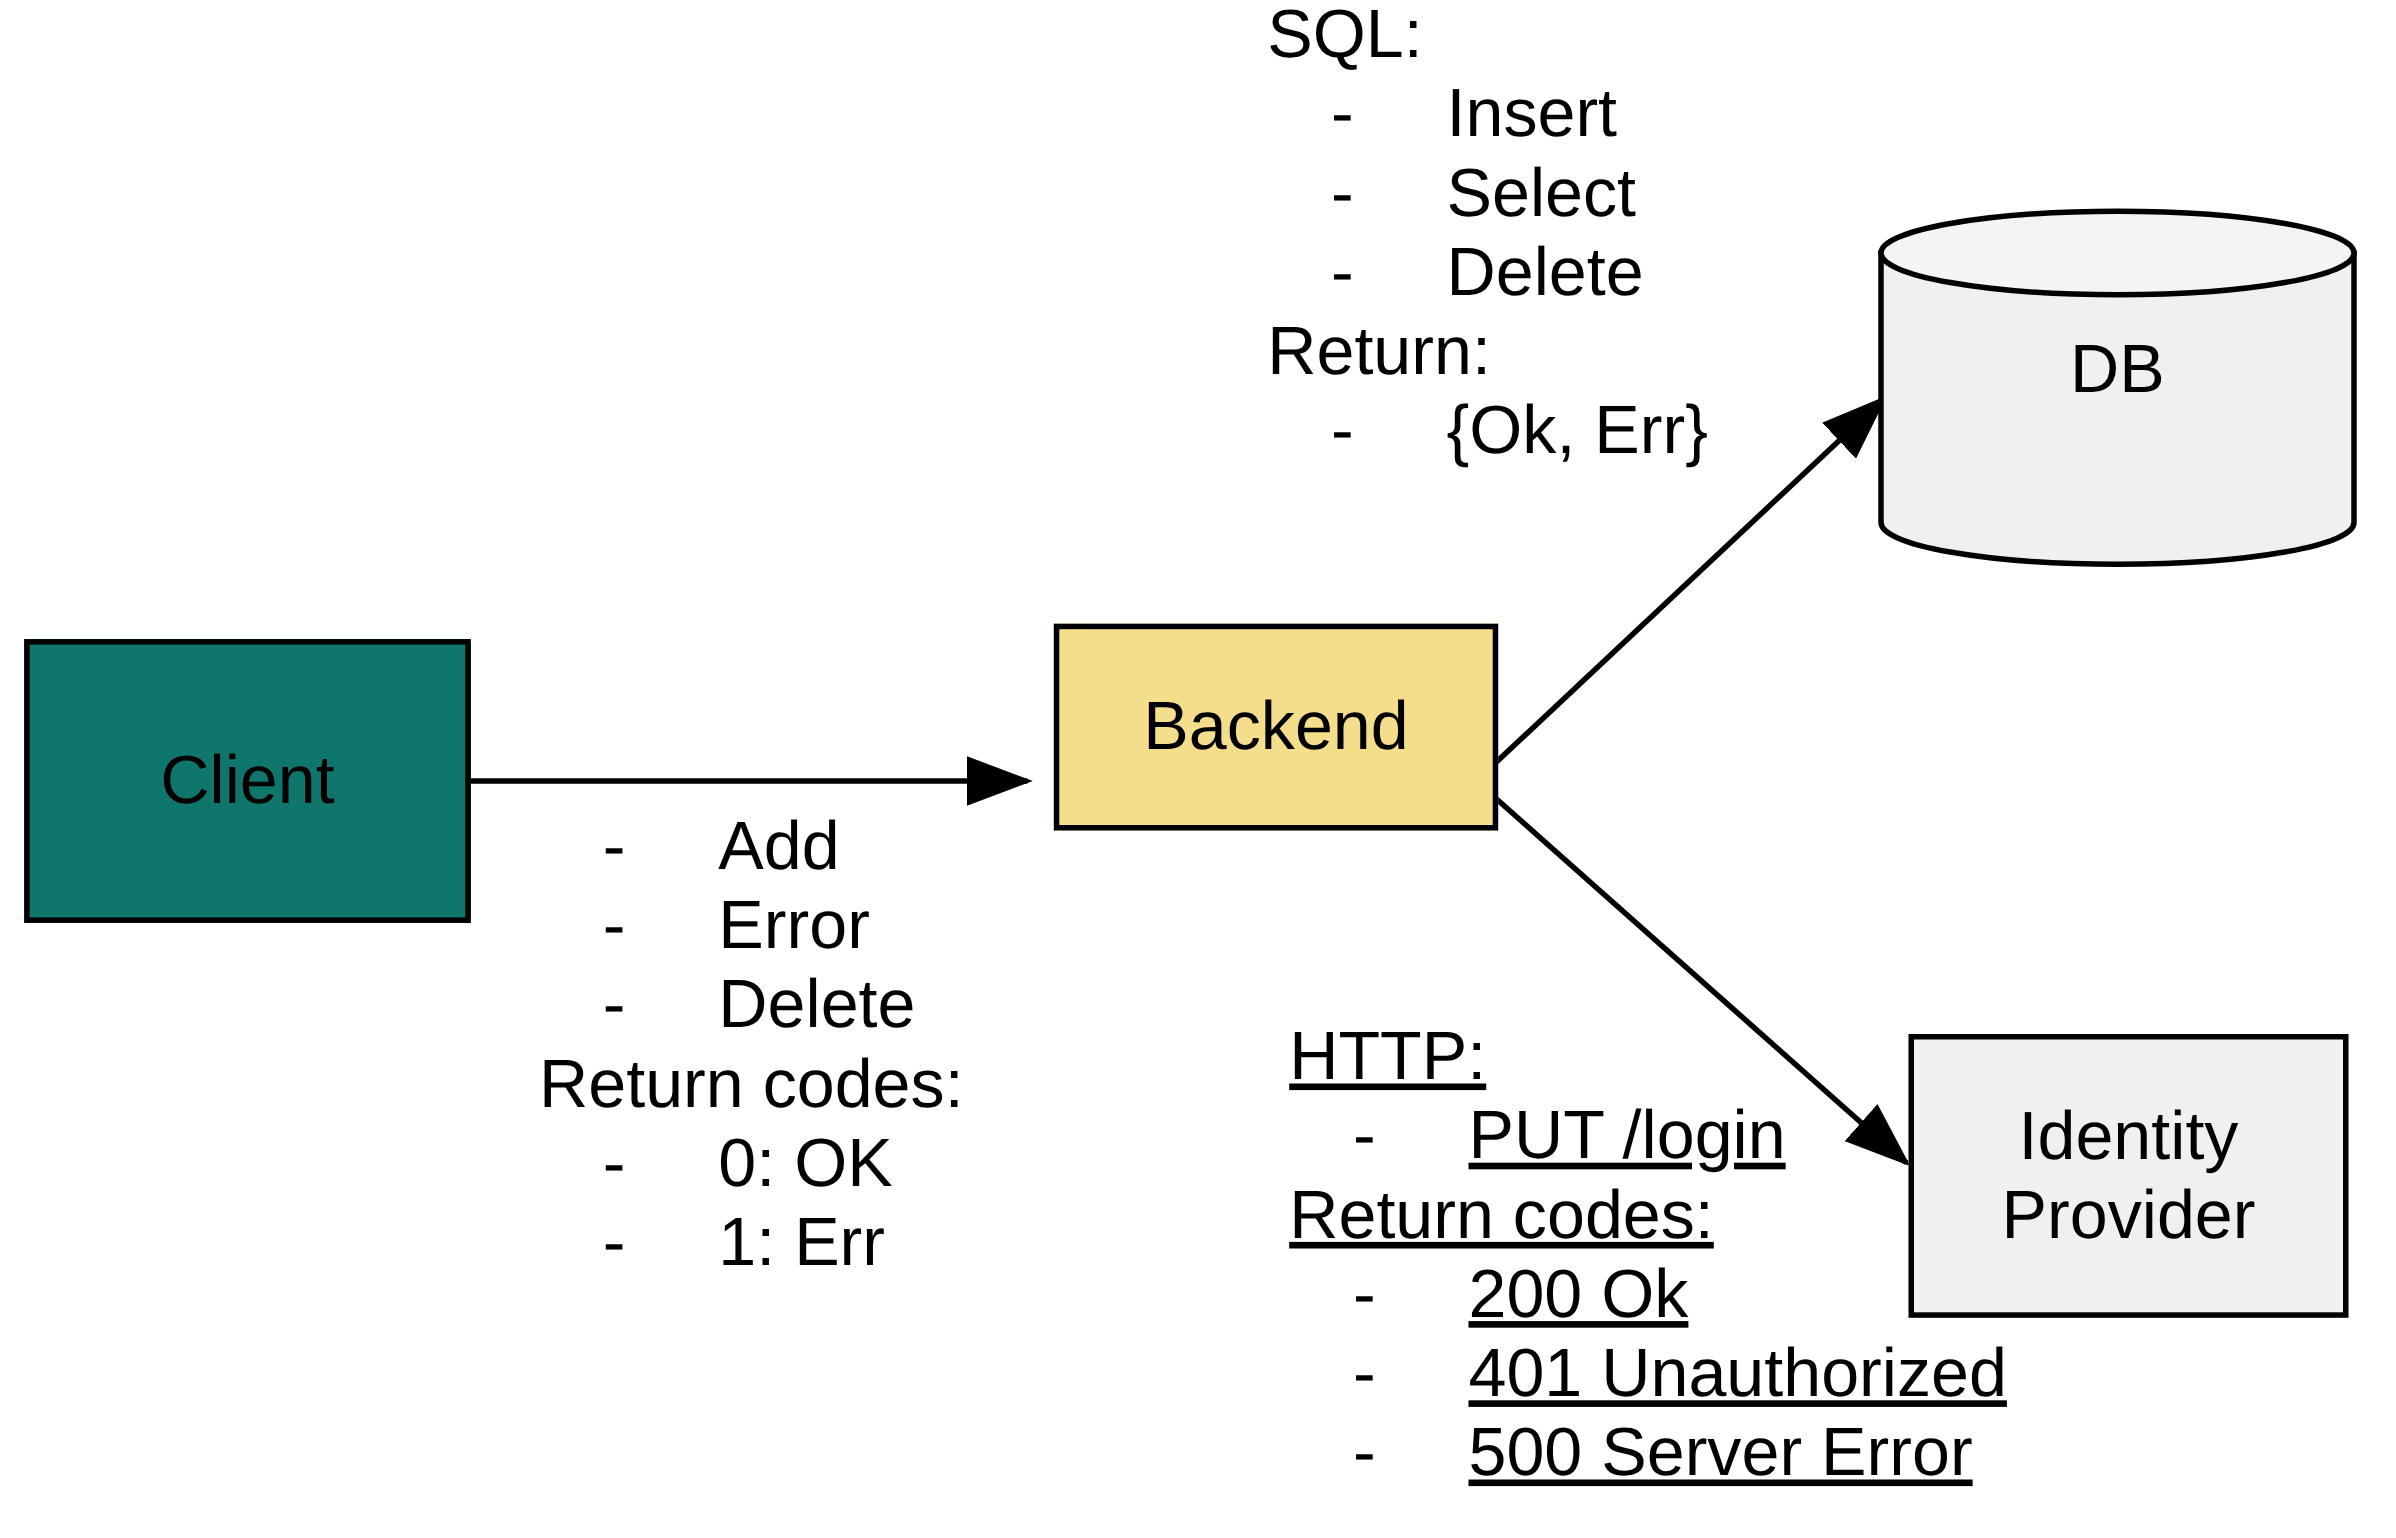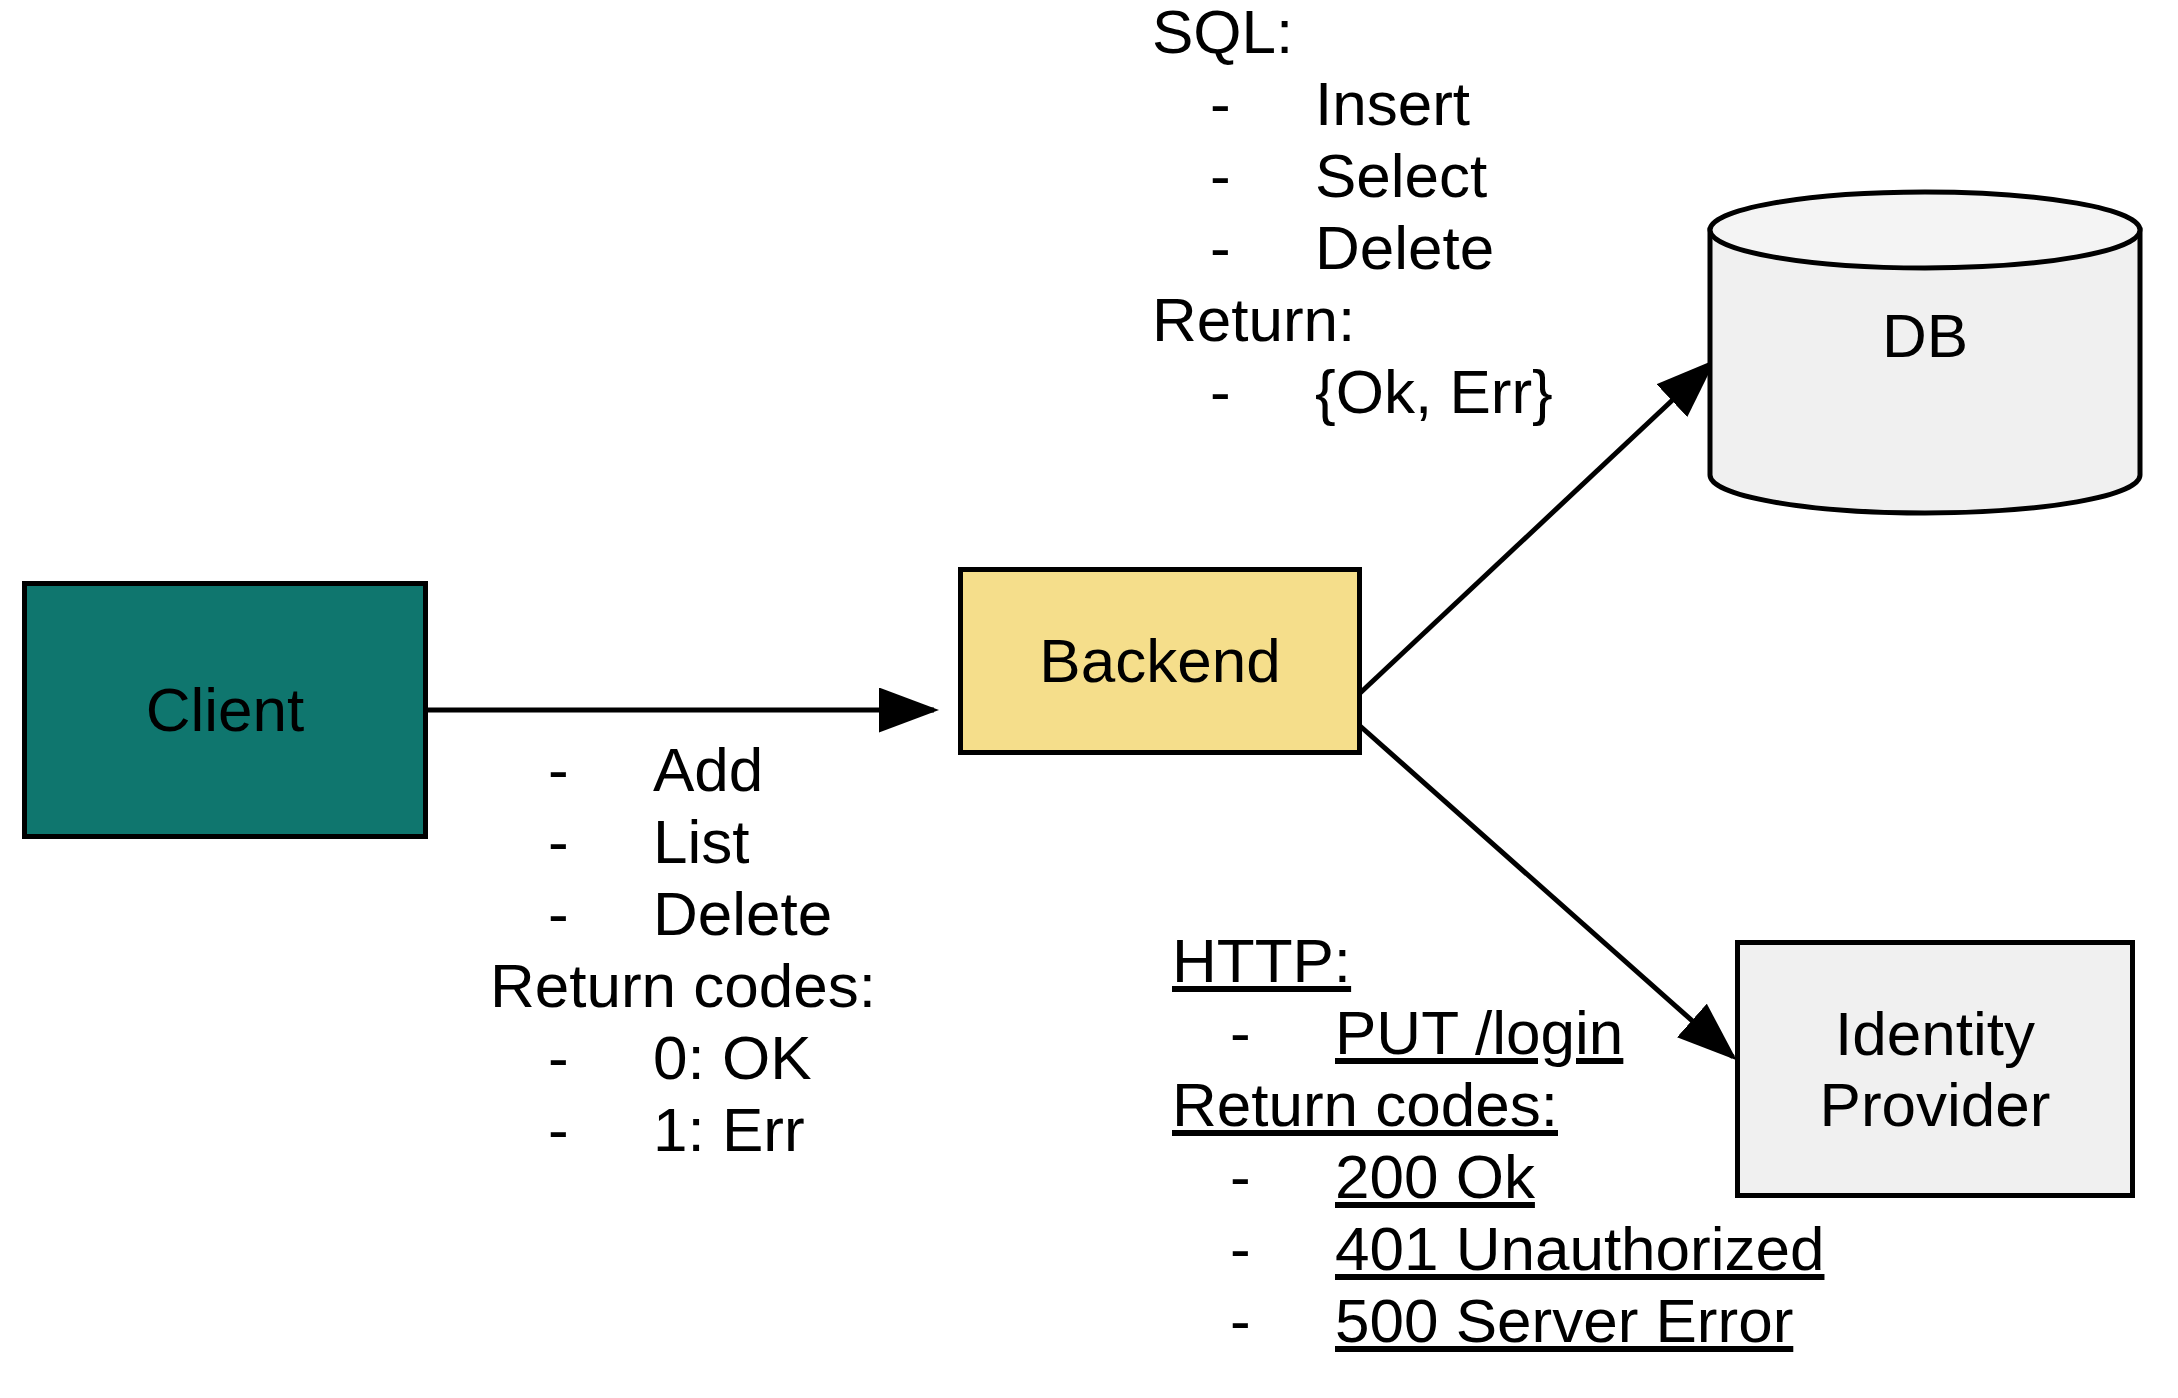--- a/index.html
+++ b/index.html
@@ -148,21 +148,21 @@
     <span class="bullet">
       <span class="dash">-</span><span>{Ok, Err}</span>
     </span>
   </div>
 
   <div id="rpc-anno" class="anno">
     <span class="bullet">
       <span class="dash">-</span><span>Add</span>
     </span>
     <span class="bullet">
-      <span class="dash">-</span><span>List</span>
+      <span class="dash">-</span><span>Error</span>
     </span>
     <span class="bullet">
       <span class="dash">-</span><span>Delete</span>
     </span>
     <span class="head">Return codes:</span>
     <span class="bullet">
       <span class="dash">-</span><span>0: OK</span>
     </span>
     <span class="bullet">
       <span class="dash">-</span><span>1: Err</span>

